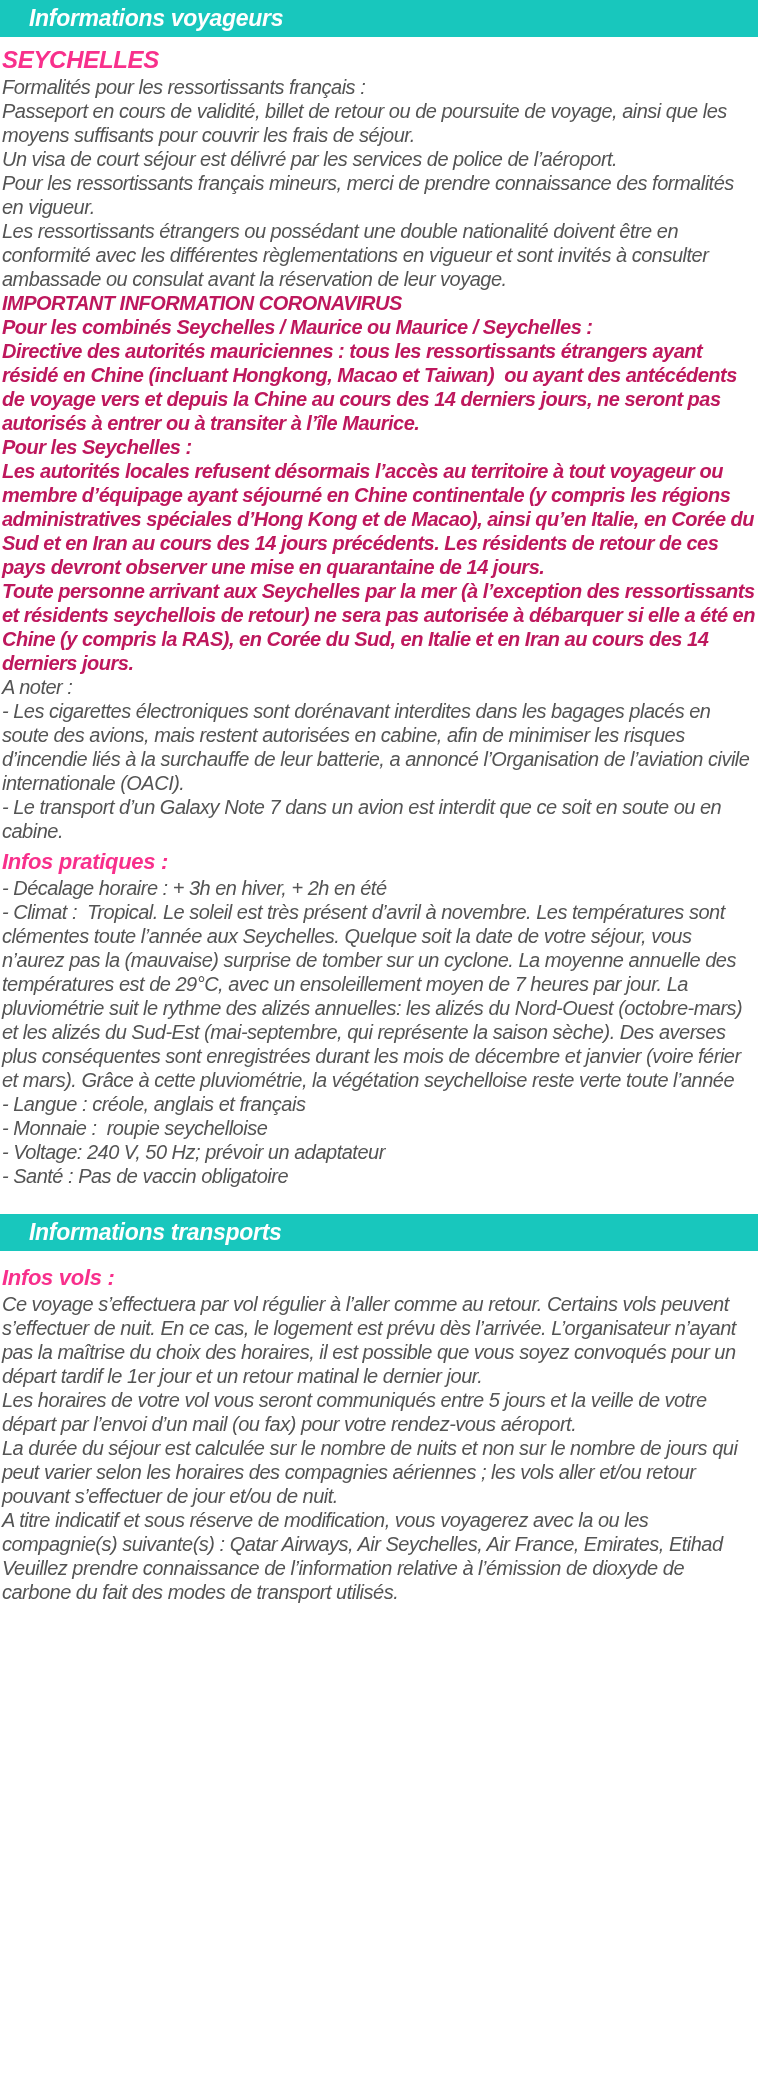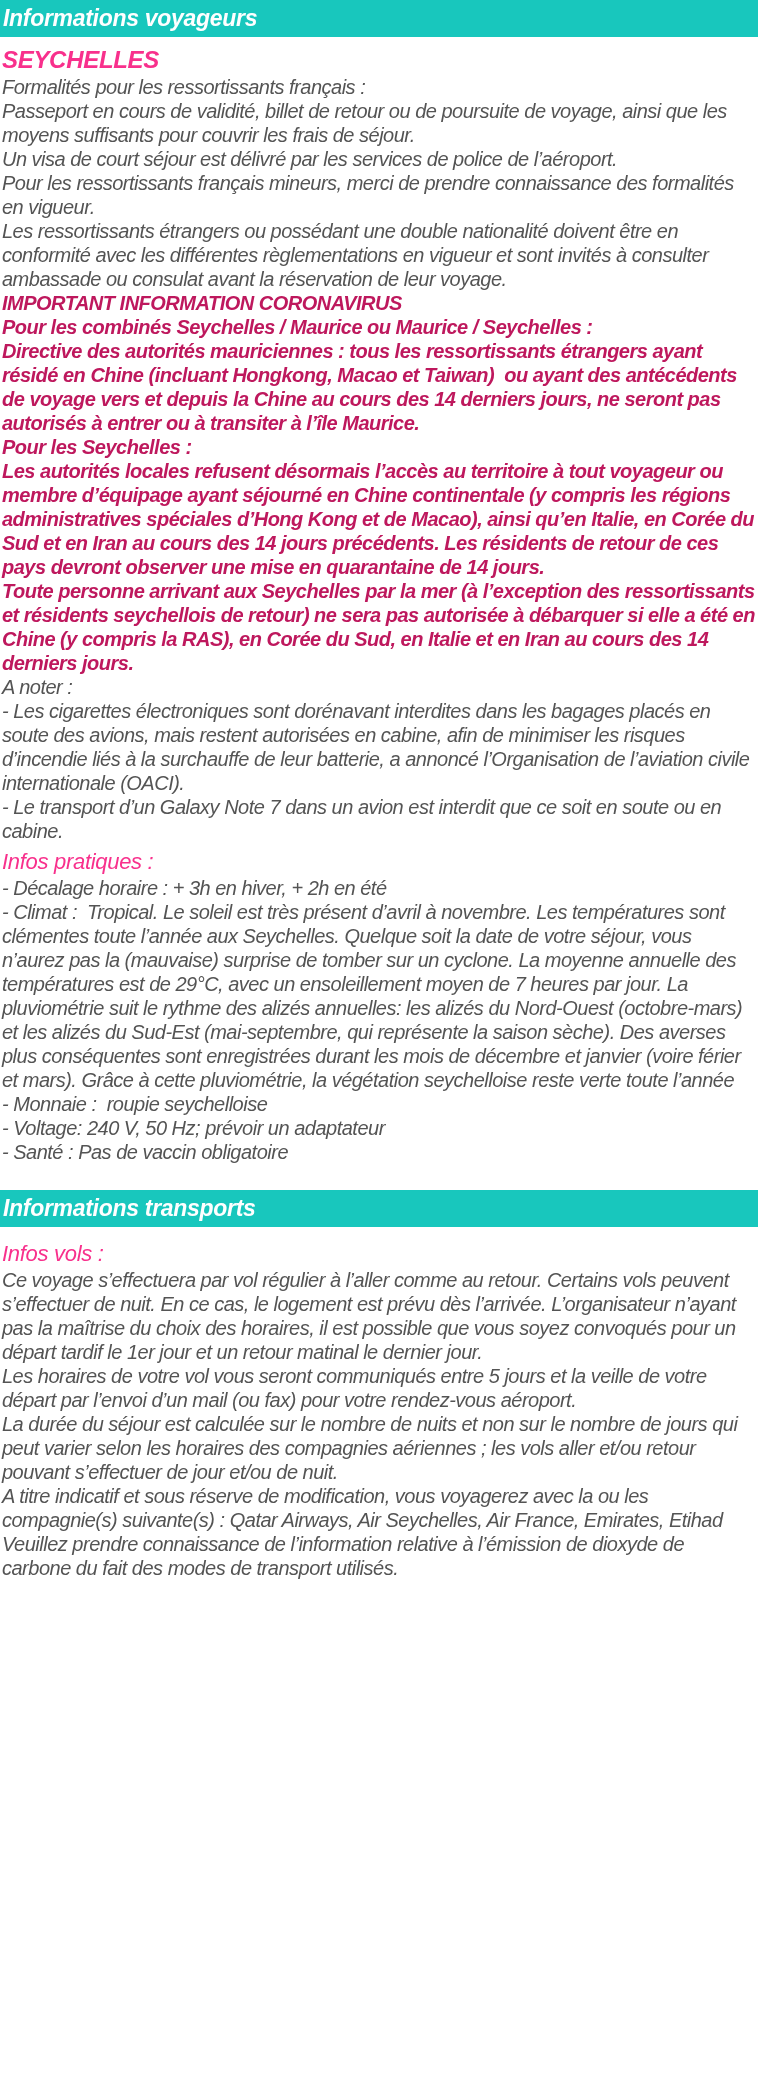--- a/index.html
+++ b/index.html
@@ -11,21 +11,21 @@
     font-style: italic;
     color: #545454;
     overflow-x: hidden;
   }
   .info-bar {
     height: 37px;
     background: #18C7BD;
     color: #ffffff;
     display: flex;
     align-items: center;
-    padding-left: 3px;
+    padding-left: 29px;
     box-sizing: border-box;
   }
   .info-bar .bar-title {
     font-weight: bold;
     font-size: 23px;
     letter-spacing: -0.3px;
   }
   .content { padding: 0 3px 0 2px; }
   p.body-text {
     margin: 0;
@@ -41,21 +41,21 @@
     font-size: 24px;
     line-height: 30px;
     font-weight: bold;
     letter-spacing: -0.3px;
   }
   .pink-heading {
     margin: 0;
     color: #F8308C;
     font-size: 22px;
     line-height: 28px;
-    font-weight: normal;
+    font-weight: bold;
     letter-spacing: -0.3px;
   }
   
   .m-formalites   { margin-top: 16px; }
   .m-passeport    { margin-top: 26px; }
   .m-visa         { margin-top: 0; }
   .m-mineurs      { margin-top: 52px; }
   .m-etrangers    { margin-top: 40px; }
   .m-corona       { margin-top: 59px; }
   .m-combines     { margin-top: 41px; }
@@ -99,20 +99,21 @@
   <p class="body-text bold-text m-autorites">Les autorités locales refusent désormais l’accès au territoire à tout voyageur ou membre d’équipage ayant séjourné en Chine continentale (y compris les régions administratives spéciales d’Hong Kong et de Macao), ainsi qu’en Italie, en Corée du Sud et en Iran au cours des 14 jours précédents. Les résidents de retour de ces pays devront observer une mise en quarantaine de 14 jours.</p>
   <p class="body-text bold-text m-toute">Toute personne arrivant aux Seychelles par la mer (à l’exception des ressortissants et résidents seychellois de retour) ne sera pas autorisée à débarquer si elle a été en Chine (y compris la RAS), en Corée du Sud, en Italie et en Iran au cours des 14 derniers jours.</p>
 
   <p class="body-text m-anoter">A noter :</p>
   <p class="body-text m-cigarettes">- Les cigarettes électroniques sont dorénavant interdites dans les bagages placés en soute des avions, mais restent autorisées en cabine, afin de minimiser les risques d’incendie liés à la surchauffe de leur batterie, a annoncé l’Organisation de l’aviation civile internationale (OACI).</p>
   <p class="body-text m-galaxy">- Le transport d’un Galaxy Note 7 dans un avion est interdit que ce soit en soute ou en cabine.</p>
 
   <h2 class="pink-heading m-pratiques-h">Infos pratiques :</h2>
   <p class="body-text m-pratiques-1">- Décalage horaire : + 3h en hiver, + 2h en été</p>
   <p class="body-text">- Climat :  Tropical. Le soleil est très présent d’avril à novembre. Les températures sont clémentes toute l’année aux Seychelles. Quelque soit la date de votre séjour, vous n’aurez pas la (mauvaise) surprise de tomber sur un cyclone. La moyenne annuelle des températures est de 29°C, avec un ensoleillement moyen de 7 heures par jour. La pluviométrie suit le rythme des alizés annuelles: les alizés du Nord-Ouest (octobre-mars) et les alizés du Sud-Est (mai-septembre, qui représente la saison sèche). Des averses plus conséquentes sont enregistrées durant les mois de décembre et janvier (voire férier et mars). Grâce à cette pluviométrie, la végétation seychelloise reste verte toute l’année</p>
+  <p class="body-text">- Langue : créole, anglais et français</p>
   <p class="body-text">- Monnaie :  roupie seychelloise</p>
   <p class="body-text">- Voltage: 240 V, 50 Hz; prévoir un adaptateur</p>
   <p class="body-text">- Santé : Pas de vaccin obligatoire</p>
 </main>
 
 <header class="info-bar m-bar2">
   <span class="bar-title">Informations transports</span>
 </header>
 
 <section class="content">

